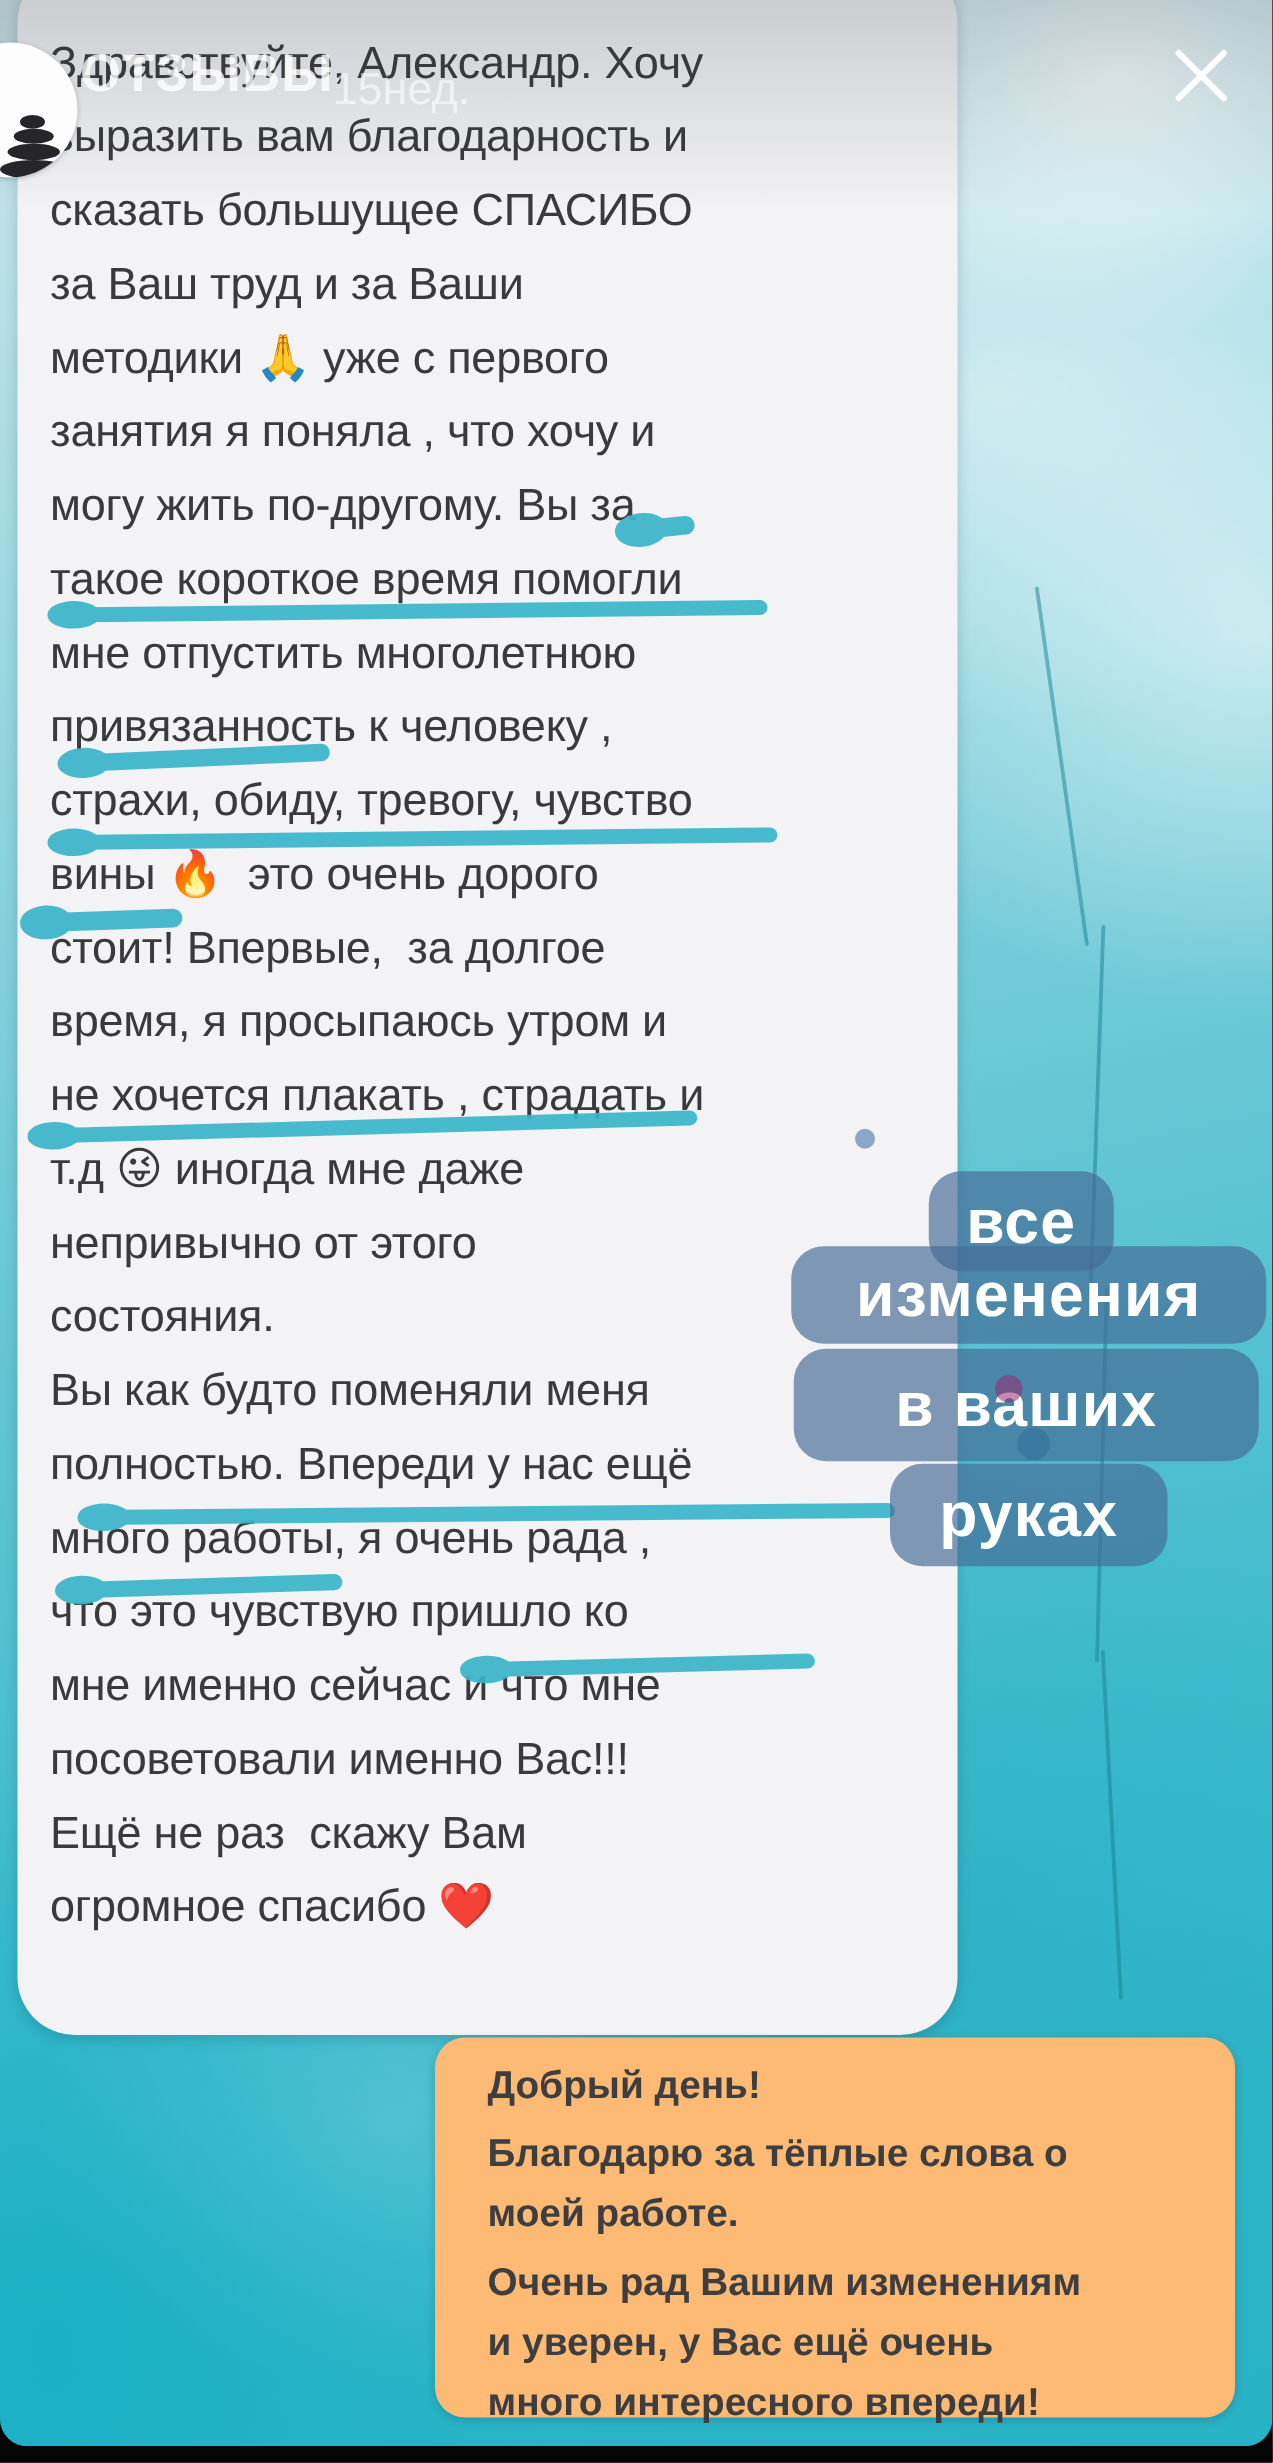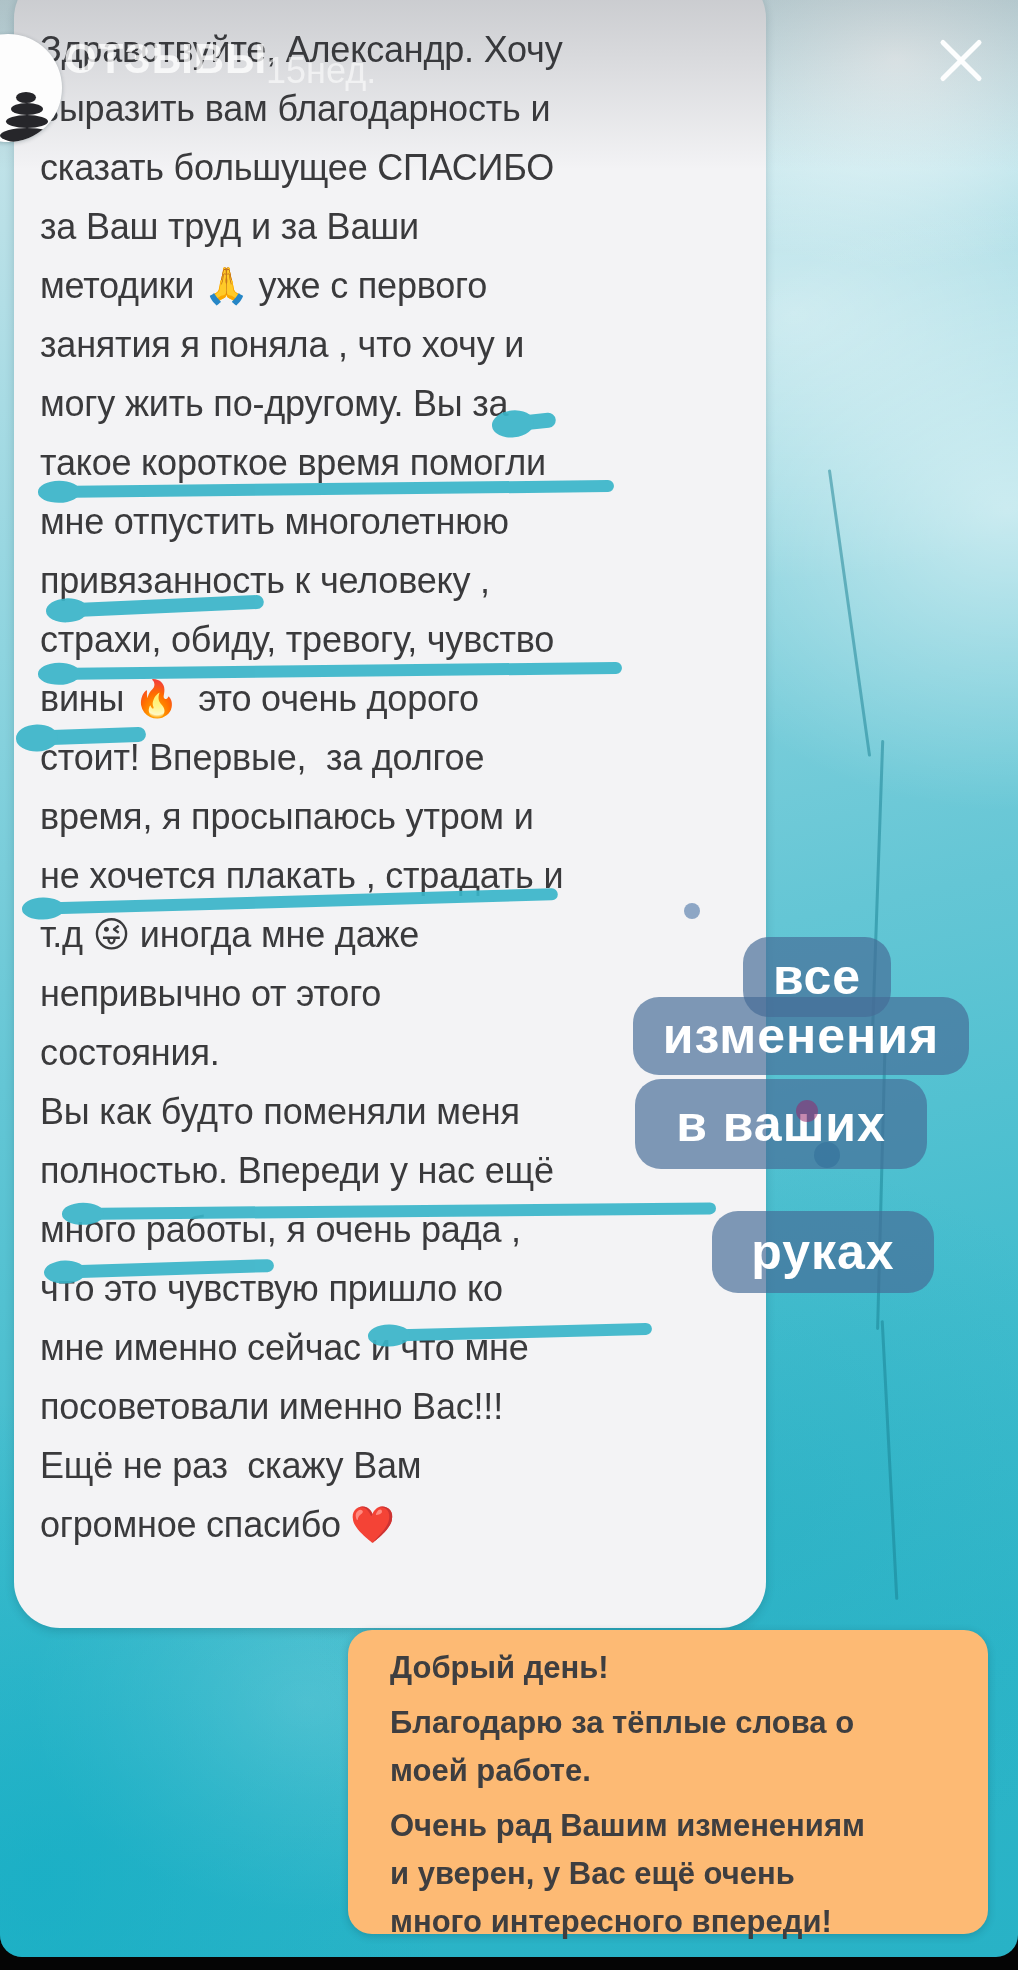--- a/index.html
+++ b/index.html
@@ -30,23 +30,23 @@
   
   .ul{position:absolute;background:#3ab5c9;border-radius:999px;opacity:.92;transform-origin:left center;}
   .ul::before{content:"";position:absolute;left:-6px;top:-38%;width:42px;height:176%;
               background:inherit;border-radius:50%;}
   
   .caption{position:absolute;inset:0;pointer-events:none;}
   .caption-line{position:absolute;display:flex;align-items:center;justify-content:center;
         background:rgba(70,108,150,.68);border-radius:26px;color:#fff;font-weight:bold;
         font-size:50px;letter-spacing:1px;}
   .caption div.caption-line:nth-of-type(1){left:743px;top:921px;width:148px;height:80px;margin-top:16px;}
-  .caption div.caption-line:nth-of-type(2){left:633px;top:997px;width:336px;height:78px;}
-  .caption div.caption-line:nth-of-type(3){left:635px;top:1079px;width:292px;height:90px;}
-  .caption div.caption-line:nth-of-type(4){left:712px;top:1171px;width:222px;height:82px;margin-top:40px;}
+  .caption div.caption-line:nth-of-type(2){left:633px;top:997px;width:380px;height:78px;}
+  .caption div.caption-line:nth-of-type(3){left:635px;top:1079px;width:372px;height:90px;}
+  .caption div.caption-line:nth-of-type(4){left:712px;top:1171px;width:222px;height:82px;}
   .dot{position:absolute;border-radius:50%;}
   
   .reply{position:absolute;left:348px;top:1630px;width:640px;height:304px;background:#fdba74;
          border-radius:24px;box-shadow:0 2px 8px rgba(0,30,40,.2);padding:14px 24px 0 42px;
          color:#3e3e40;font-weight:bold;}
   .reply p{margin:0 0 7px 0;font-size:31px;line-height:48px;white-space:pre-line;}
   
   .avatar{position:absolute;left:-46px;top:34px;width:108px;height:108px;border-radius:50%;
           background:#fdfdfd;box-shadow:0 1px 4px rgba(0,30,40,.25);overflow:hidden;}
   .stone{position:absolute;background:#26262a;border-radius:50%;}

